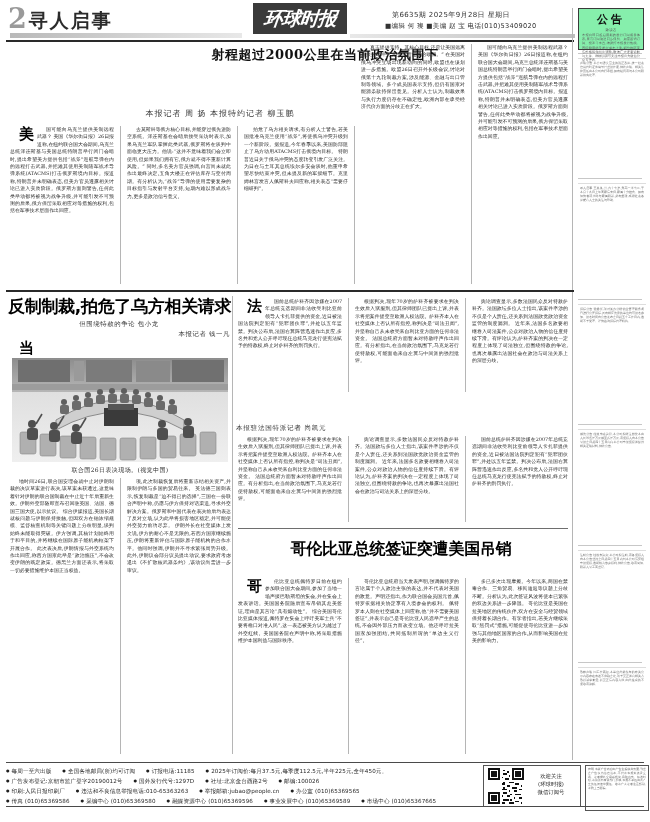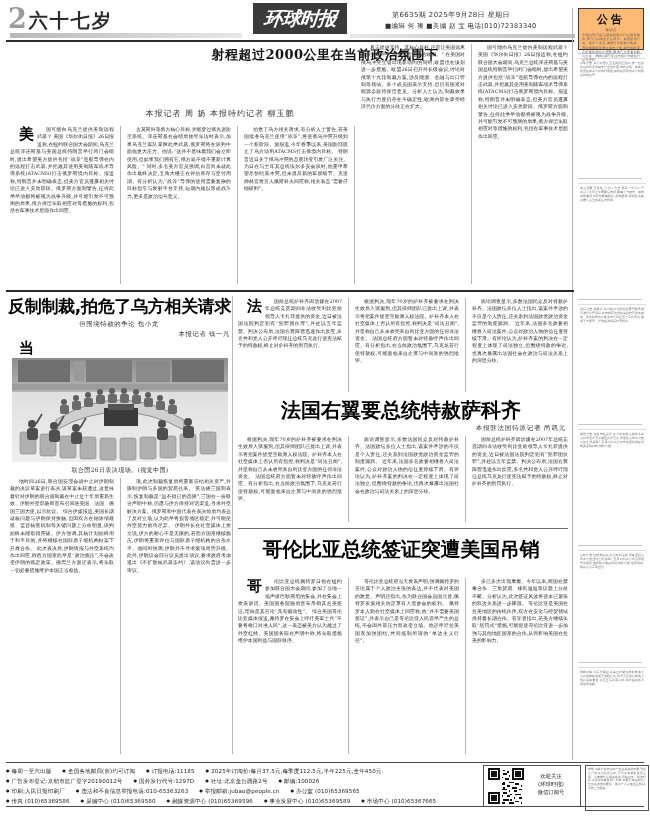--- a/index.html
+++ b/index.html
@@ -21,21 +21,21 @@
     display:flex;align-items:center;justify-content:center;overflow:hidden;}
   .logo-txt{font-family:"DejaVu Serif","Liberation Serif",serif;color:#fff;font-size:19px;
     font-weight:700;font-style:italic;letter-spacing:-1px;transform:skewX(-6deg);}
   .issue-line{position:absolute;left:392px;top:10px;font-size:7px;color:#333;letter-spacing:.4px;white-space:nowrap;}
   .staff-line{position:absolute;left:385px;top:22px;font-size:6.6px;color:#333;letter-spacing:.3px;white-space:nowrap;}
   .masthead-rule{position:absolute;left:350px;top:34px;width:225px;height:4px;
     background:linear-gradient(to right,#e8e8e8,#bdbdbd);}
 
   
   .sidebar{position:absolute;left:578px;top:8px;width:66px;height:750px;}
-  .notice-box{border:1px solid #3a3a3a;width:64px;height:40px;position:relative;background:#fdba74;}
+  .notice-box{border:1px solid #3a3a3a;width:64px;height:40px;position:relative;background:#86efac;}
   .notice-title{text-align:center;font-family:"DejaVu Serif","Liberation Serif",serif;
     font-weight:700;font-size:11px;letter-spacing:3px;padding-top:3px;color:#111;}
   .notice-sub{text-align:center;font-size:3.4px;color:#555;letter-spacing:.2px;line-height:4px;padding:1px 2px 0;}
   .notice-body{font-size:3.2px;line-height:4.2px;color:#5b5b5b;padding:1px 3px;text-align:justify;}
   .ad-slab{width:64px;background:#fff;border-top:1px solid #ddd;margin-top:4px;
     font-size:3px;line-height:4.1px;color:#6a6a6a;padding:2px 2px;text-align:justify;
     overflow:hidden;}
   .ad-rule{width:64px;height:1px;background:#c7c7c7;margin:3px 0;}
 
   
@@ -71,25 +71,25 @@
 
   .photo{position:absolute;left:12px;top:358px;width:216px;height:104px;overflow:hidden;
     background:#cfcfcf;}
   .photo svg{display:block;}
   .photo-cap{position:absolute;left:8px;top:466px;width:224px;text-align:center;
     font-family:"DejaVu Serif","Liberation Serif",serif;font-size:6px;color:#2e2e2e;letter-spacing:.4px;}
 
   .headline-3{position:absolute;left:236px;top:398px;width:330px;text-align:center;
     font-family:"DejaVu Serif","Liberation Serif",serif;font-weight:700;font-size:20px;
     line-height:24px;color:#000;white-space:nowrap;letter-spacing:0px;}
-  .byline-3{position:absolute;left:236px;top:424px;width:330px;text-align:right;
+  .byline-3{position:absolute;left:236px;top:424px;width:330px;text-align:left;
     font-family:"DejaVu Serif","Liberation Serif",serif;font-size:6.6px;color:#3a3a3a;letter-spacing:.7px;}
 
   .headline-4{position:absolute;left:236px;top:537px;width:330px;text-align:center;
-    font-family:"DejaVu Sans","Liberation Sans",sans-serif;font-weight:700;font-size:20px;
+    font-family:"DejaVu Sans","Liberation Sans",sans-serif;font-weight:700;font-size:16px;
     line-height:24px;color:#000;white-space:nowrap;letter-spacing:-.2px;}
   .byline-4{position:absolute;left:236px;top:563px;width:330px;text-align:center;
     font-family:"DejaVu Serif","Liberation Serif",serif;font-size:6.6px;color:#3a3a3a;letter-spacing:.7px;}
 
   
   .footer{position:absolute;left:6px;top:766px;width:560px;}
   .foot-line{font-size:5.6px;line-height:10px;color:#1f1f1f;white-space:nowrap;letter-spacing:.1px;}
   .foot-line .b::before{content:"\25CF";font-size:4px;margin-right:2px;vertical-align:1px;}
   .foot-item{margin-right:9px;display:inline;}
   .foot-rule-top{position:absolute;left:6px;top:762px;width:638px;height:1px;background:#4a4a4a;}
@@ -101,30 +101,30 @@
     font-size:2.9px;line-height:3.8px;color:#666;padding:2px;overflow:hidden;text-align:justify;}
 </style>
 </head>
 <body>
 
 <div class="page">
 
   <div class="masthead">
     <div class="folio">
       <span class="folio-num">2</span>
-      <span class="folio-sec">六十七岁</span>
+      <span class="folio-sec">寻人启事</span>
     </div>
     <div class="folio-rule"></div>
 
     <div class="logo-box">
       <span class="logo-txt">环球时报</span>
     </div>
 
     <div class="issue-line">第6635期   2025年9月28日   星期日</div>
-    <div class="staff-line">■编辑 何 璨 ■美编 赵 宝  电话(010)72383340</div>
+    <div class="staff-line">■编辑 何 璨 ■美编 赵 宝  电话(010)53409020</div>
     <div class="masthead-rule"></div>
   </div>
 
   <div class="hrule-thick" style="left:6px;top:40px;width:568px;"></div>
 
   <div class="sidebar">
     <div class="notice-box">
       <div class="notice-title">公告</div>
       <div class="notice-sub">致读者</div>
       <div class="notice-body">本报自即日起启用新的发行订阅服务体系,原有订阅渠道同步保留。如需咨询订阅、投递等事宜,请拨打本报发行热线。因印刷用纸及发行成本上涨,部分地区零售价格将做相应调整,敬请广大读者谅解与支持。详细说明可关注本报官方微信公众号查询。</div>
@@ -293,21 +293,20 @@
   <div class="col" style="left:355px;top:298px;width:104px;height:96px;">
     <p>根据判决,现年70岁的萨科齐被要求在判决生效后入狱服刑,但其律师团队已提出上诉,并表示将把案件提交至欧洲人权法院。萨科齐本人在社交媒体上否认所有指控,称判决是“司法丑闻”,并坚称自己从未收受来自利比亚方面的任何非法资金。
 法国总统府方面暂未对特赦呼声作出回应。有分析指出,在当前政治氛围下,马克龙若行使特赦权,可能面临来自左翼与中间派的强烈批评。</p>
   </div>
   <div class="vrule" style="left:465px;top:298px;height:94px;"></div>
   <div class="col" style="left:472px;top:298px;width:96px;height:96px;">
     <p>舆论调查显示,多数法国民众反对特赦萨科齐。法国政坛多位人士指出,该案件牵涉的不仅是个人责任,还关系到法国政党政治资金监管的制度漏洞。
 近年来,法国多名政要相继卷入司法案件,公众对政治人物的信任度持续下滑。有评论认为,萨科齐案的判决在一定程度上体现了司法独立,但围绕特赦的争论,也再次暴露出法国社会在政治与司法关系上的深层分歧。</p>
   </div>
 
-  <div class="headline-3">法国右翼要总统特赦萨科齐</div>
   <div class="byline-3">本报驻法国特派记者    尚凯元</div>
 
   <div class="col" style="left:238px;top:436px;width:104px;height:88px;">
     <p>根据判决,现年70岁的萨科齐被要求在判决生效后入狱服刑,但其律师团队已提出上诉,并表示将把案件提交至欧洲人权法院。萨科齐本人在社交媒体上否认所有指控,称判决是“司法丑闻”,并坚称自己从未收受来自利比亚方面的任何非法资金。
 法国总统府方面暂未对特赦呼声作出回应。有分析指出,在当前政治氛围下,马克龙若行使特赦权,可能面临来自左翼与中间派的强烈批评。</p>
   </div>
   <div class="vrule" style="left:348px;top:436px;height:86px;"></div>
   <div class="col" style="left:355px;top:436px;width:104px;height:88px;">
     <p>舆论调查显示,多数法国民众反对特赦萨科齐。法国政坛多位人士指出,该案件牵涉的不仅是个人责任,还关系到法国政党政治资金监管的制度漏洞。
 近年来,法国多名政要相继卷入司法案件,公众对政治人物的信任度持续下滑。有评论认为,萨科齐案的判决在一定程度上体现了司法独立,但围绕特赦的争论,也再次暴露出法国社会在政治与司法关系上的深层分歧。</p>

